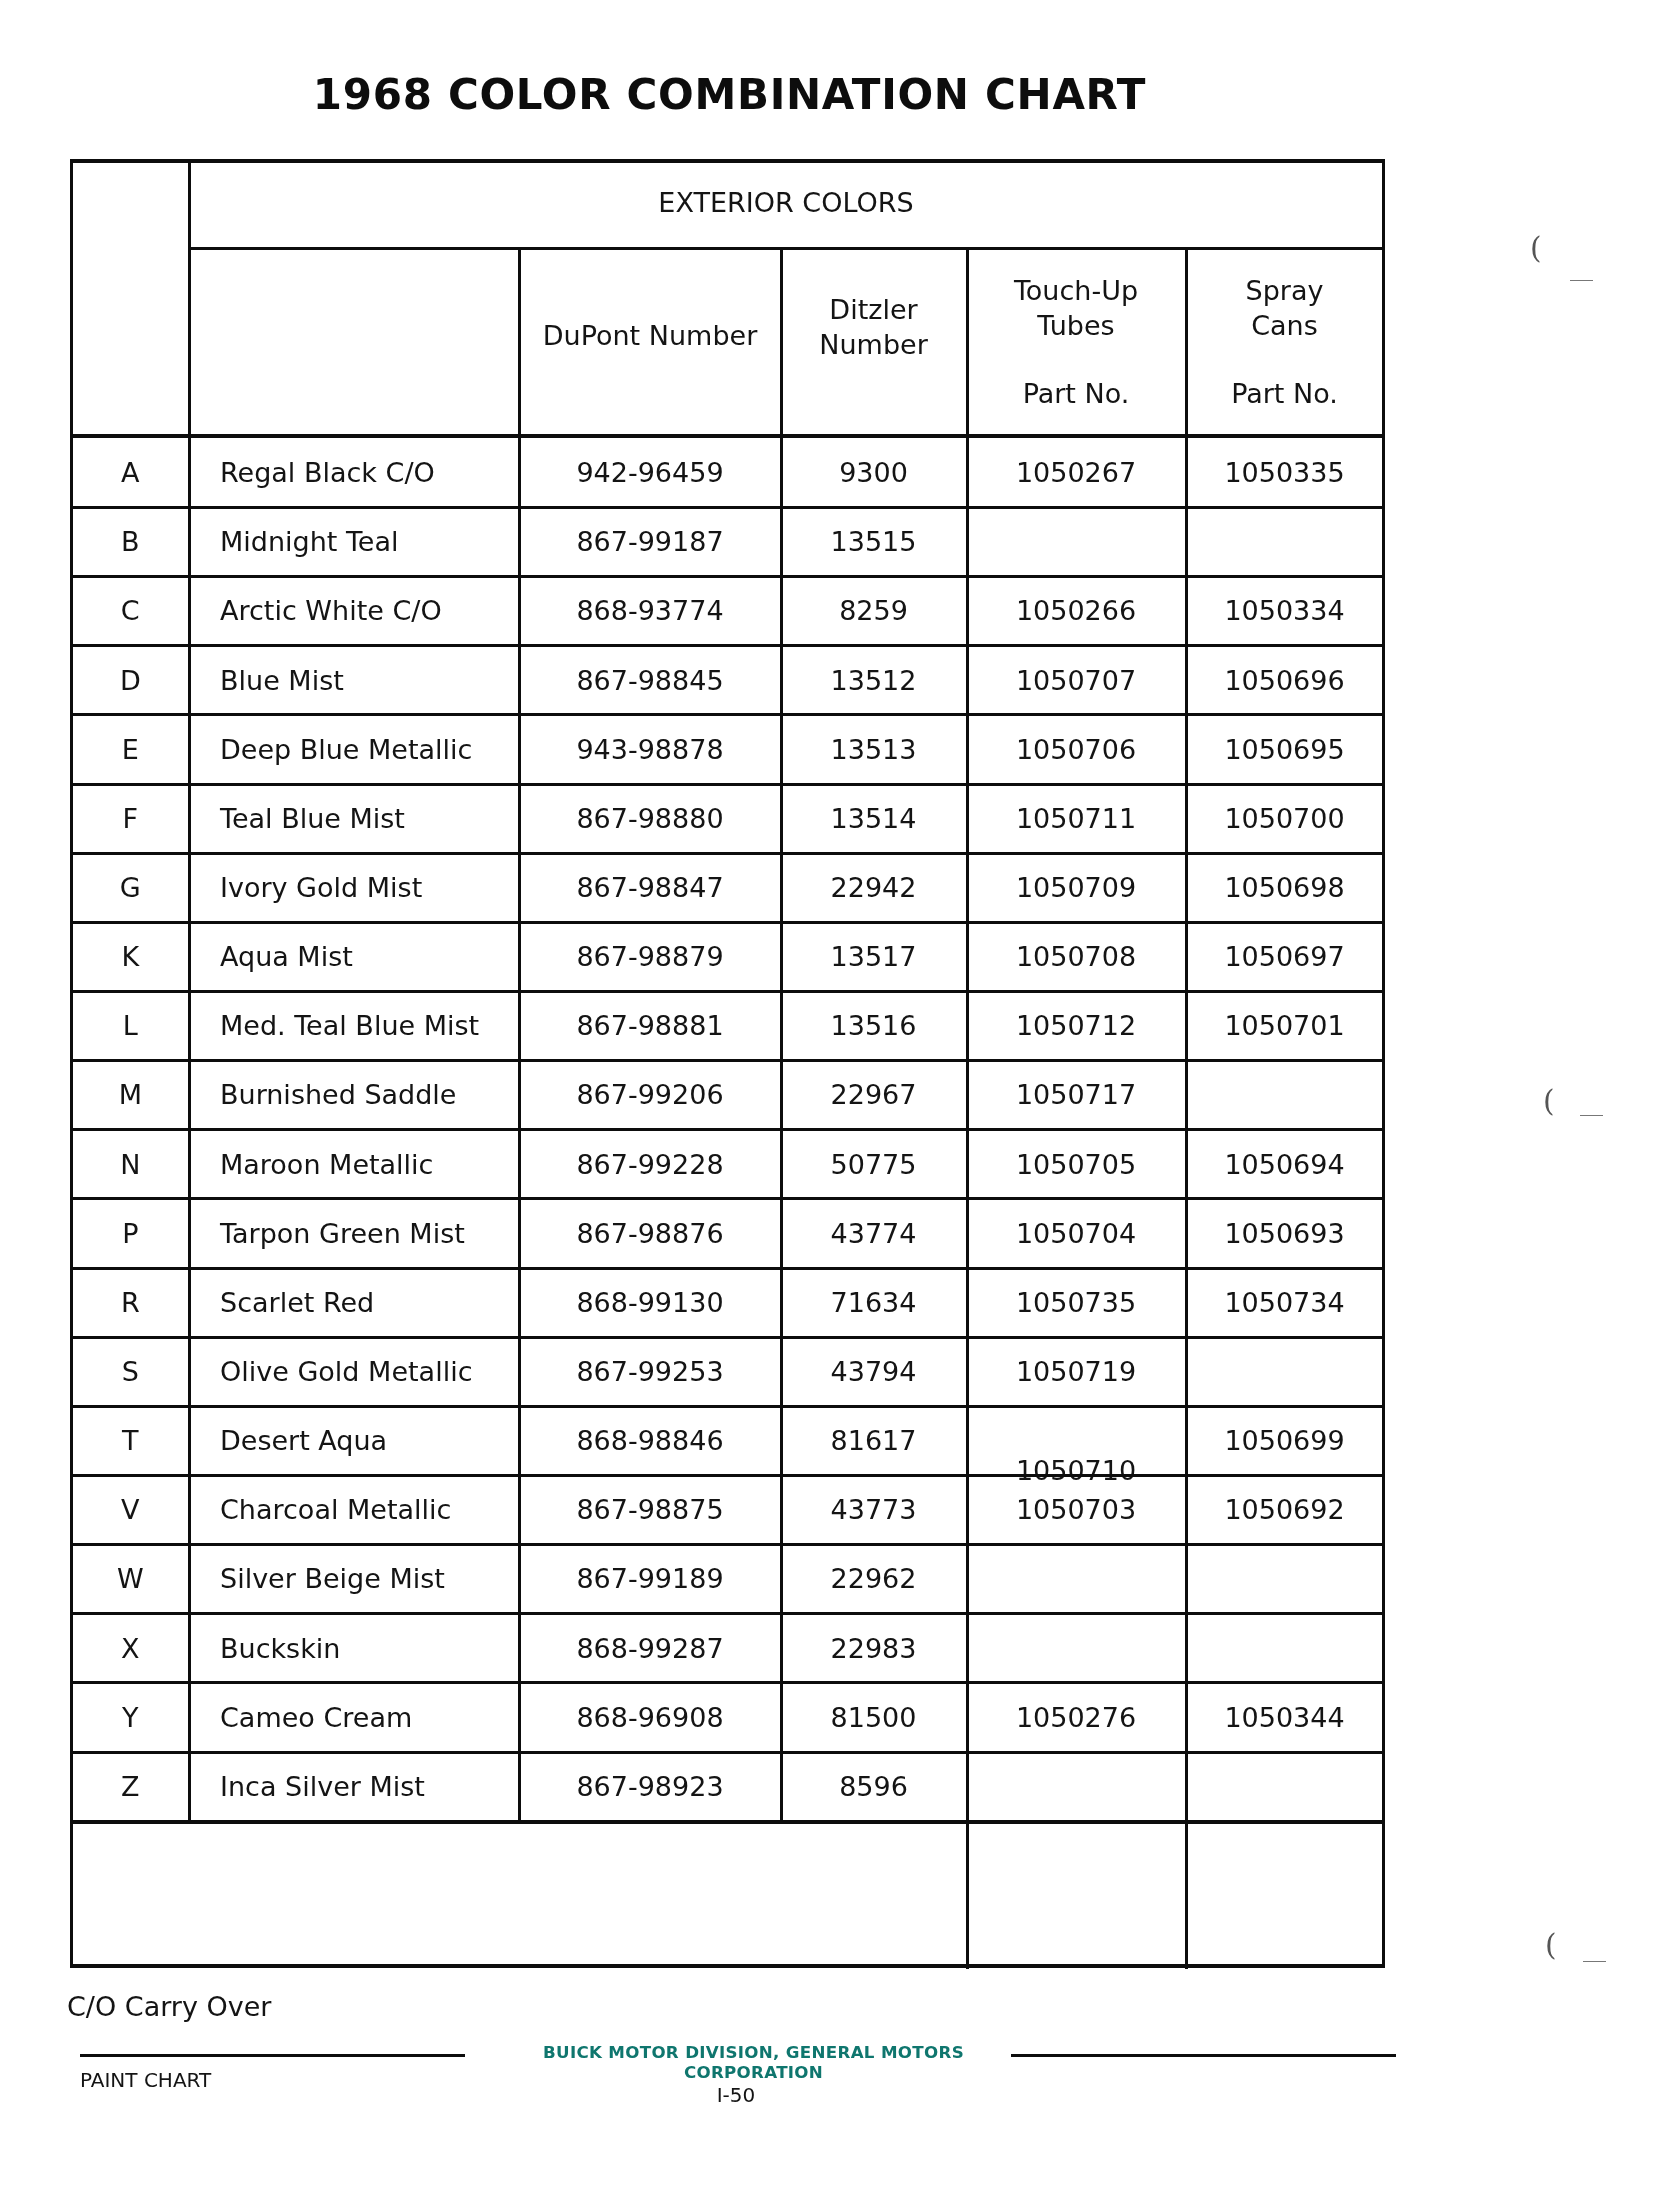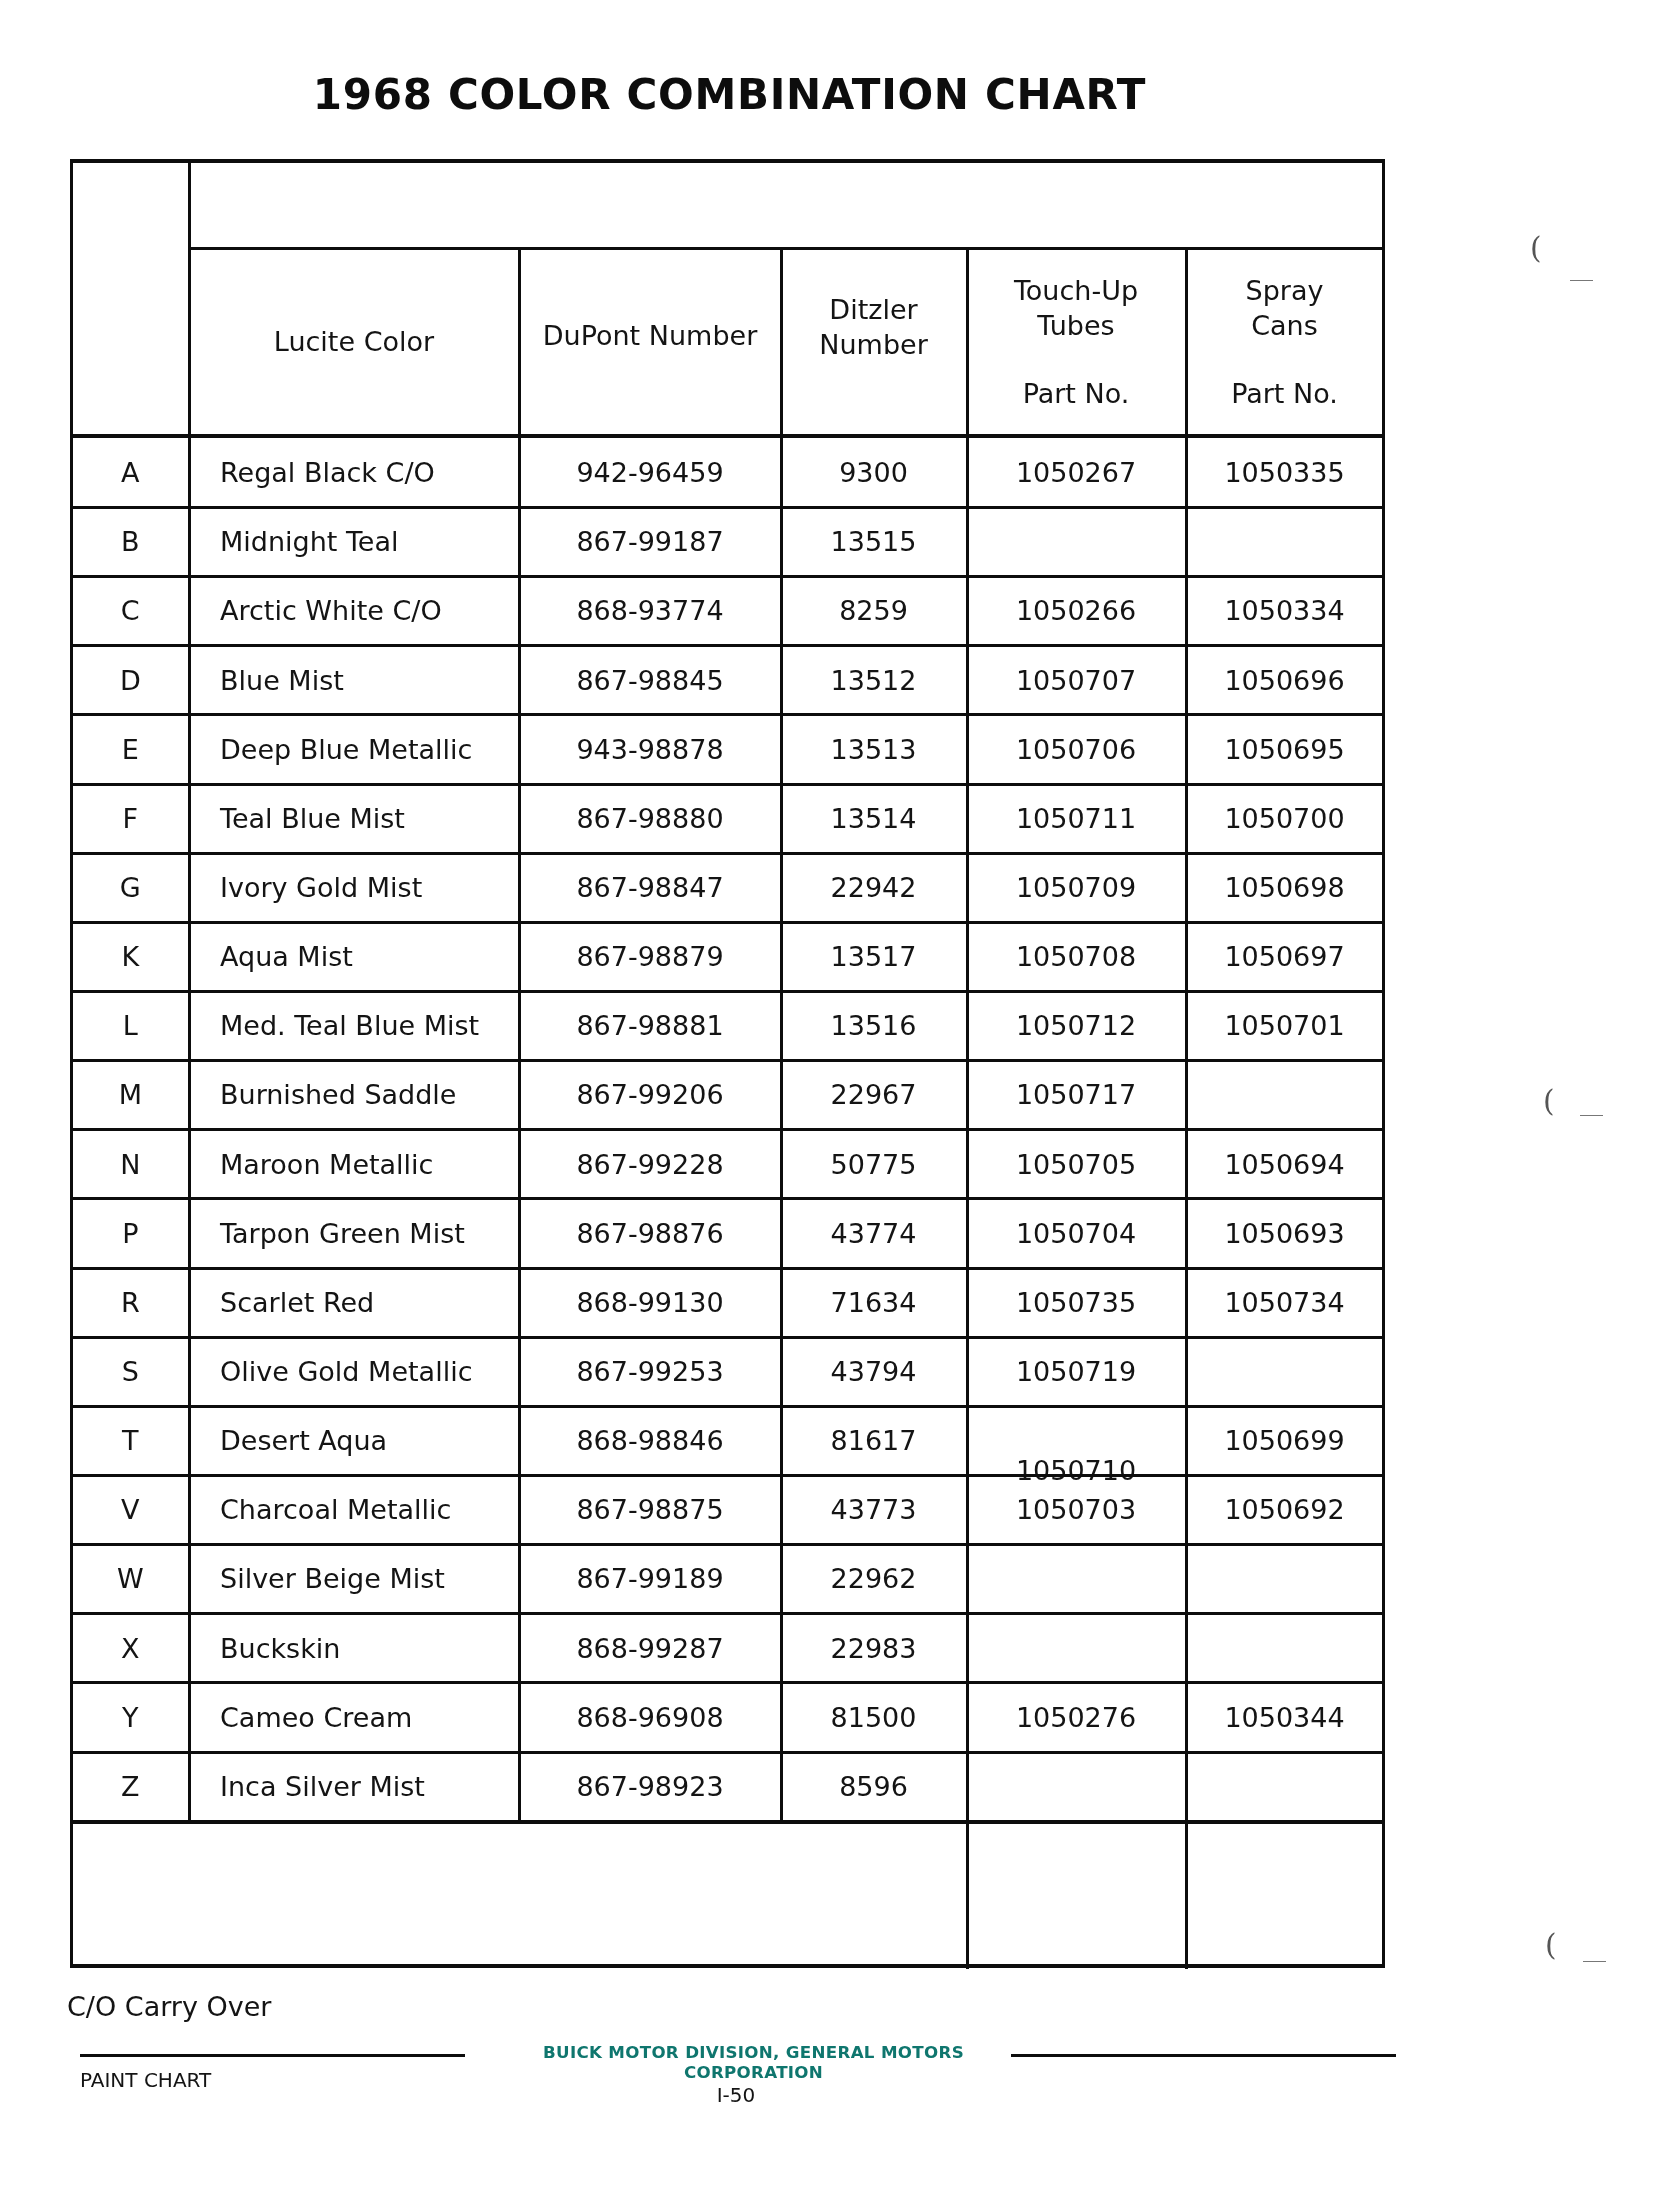--- a/index.html
+++ b/index.html
@@ -58,21 +58,21 @@
   <div class="ln" style="left:119px;top:88px;width:1196px;height:3.3px;"></div>
 
   <div class="ln" style="left:0;top:275px;width:1315px;height:4px;"></div>
 
   <div class="ln" style="left:118px;top:0;width:2.7px;height:1662px;"></div>
   <div class="ln" style="left:448px;top:88px;width:2.7px;height:1574px;"></div>
   <div class="ln" style="left:710px;top:88px;width:2.7px;height:1574px;"></div>
   <div class="ln" style="left:896px;top:88px;width:2.7px;height:1722px;"></div>
   <div class="ln" style="left:1115px;top:88px;width:2.7px;height:1722px;"></div>
 
-  <div class="cell hdr" style="left:120px;top:91px;width:328px;height:184px;">Lucite Color</div>
+  <div class="cell hdr" style="left:120px;top:0;width:1192px;height:88px;">EXTERIOR COLORS</div>
   <div class="cell hdr" style="left:451px;top:91px;width:258px;height:171px;">DuPont Number</div>
   <div class="cell hdr" style="left:712px;top:91px;width:183px;height:154px;">
     <div class="stack">
       <span>Ditzler</span>
       <span>Number</span>
     </div>
   </div>
   <div class="cell hdr" style="left:898px;top:91px;width:216px;height:184px;">
     <div class="stack">
       <span>Touch-Up</span>

